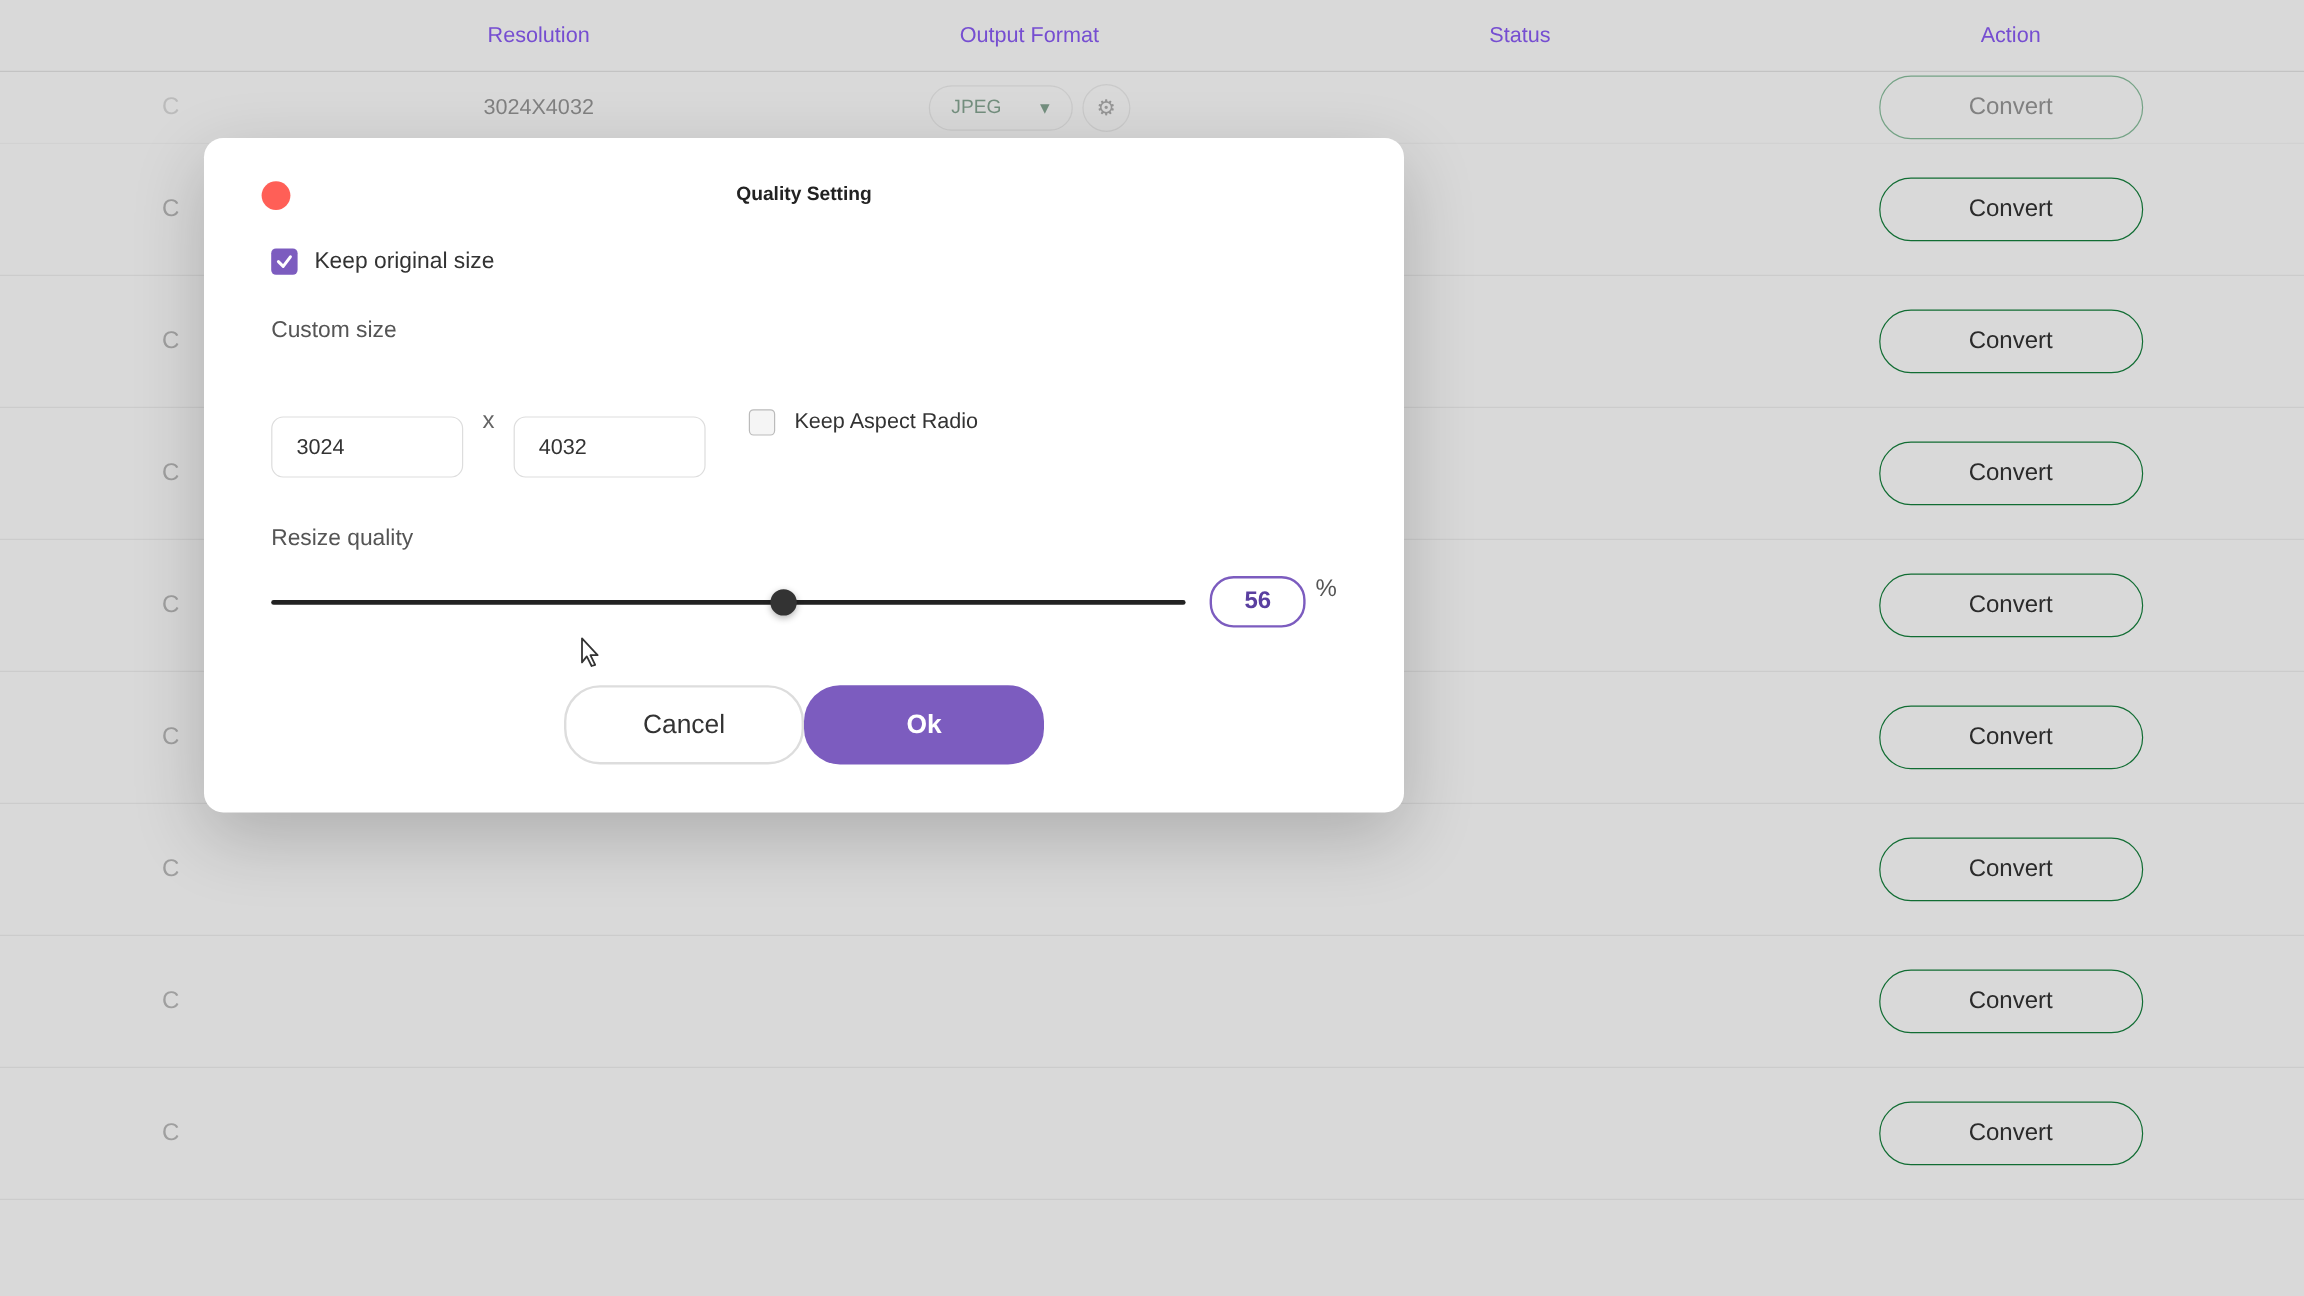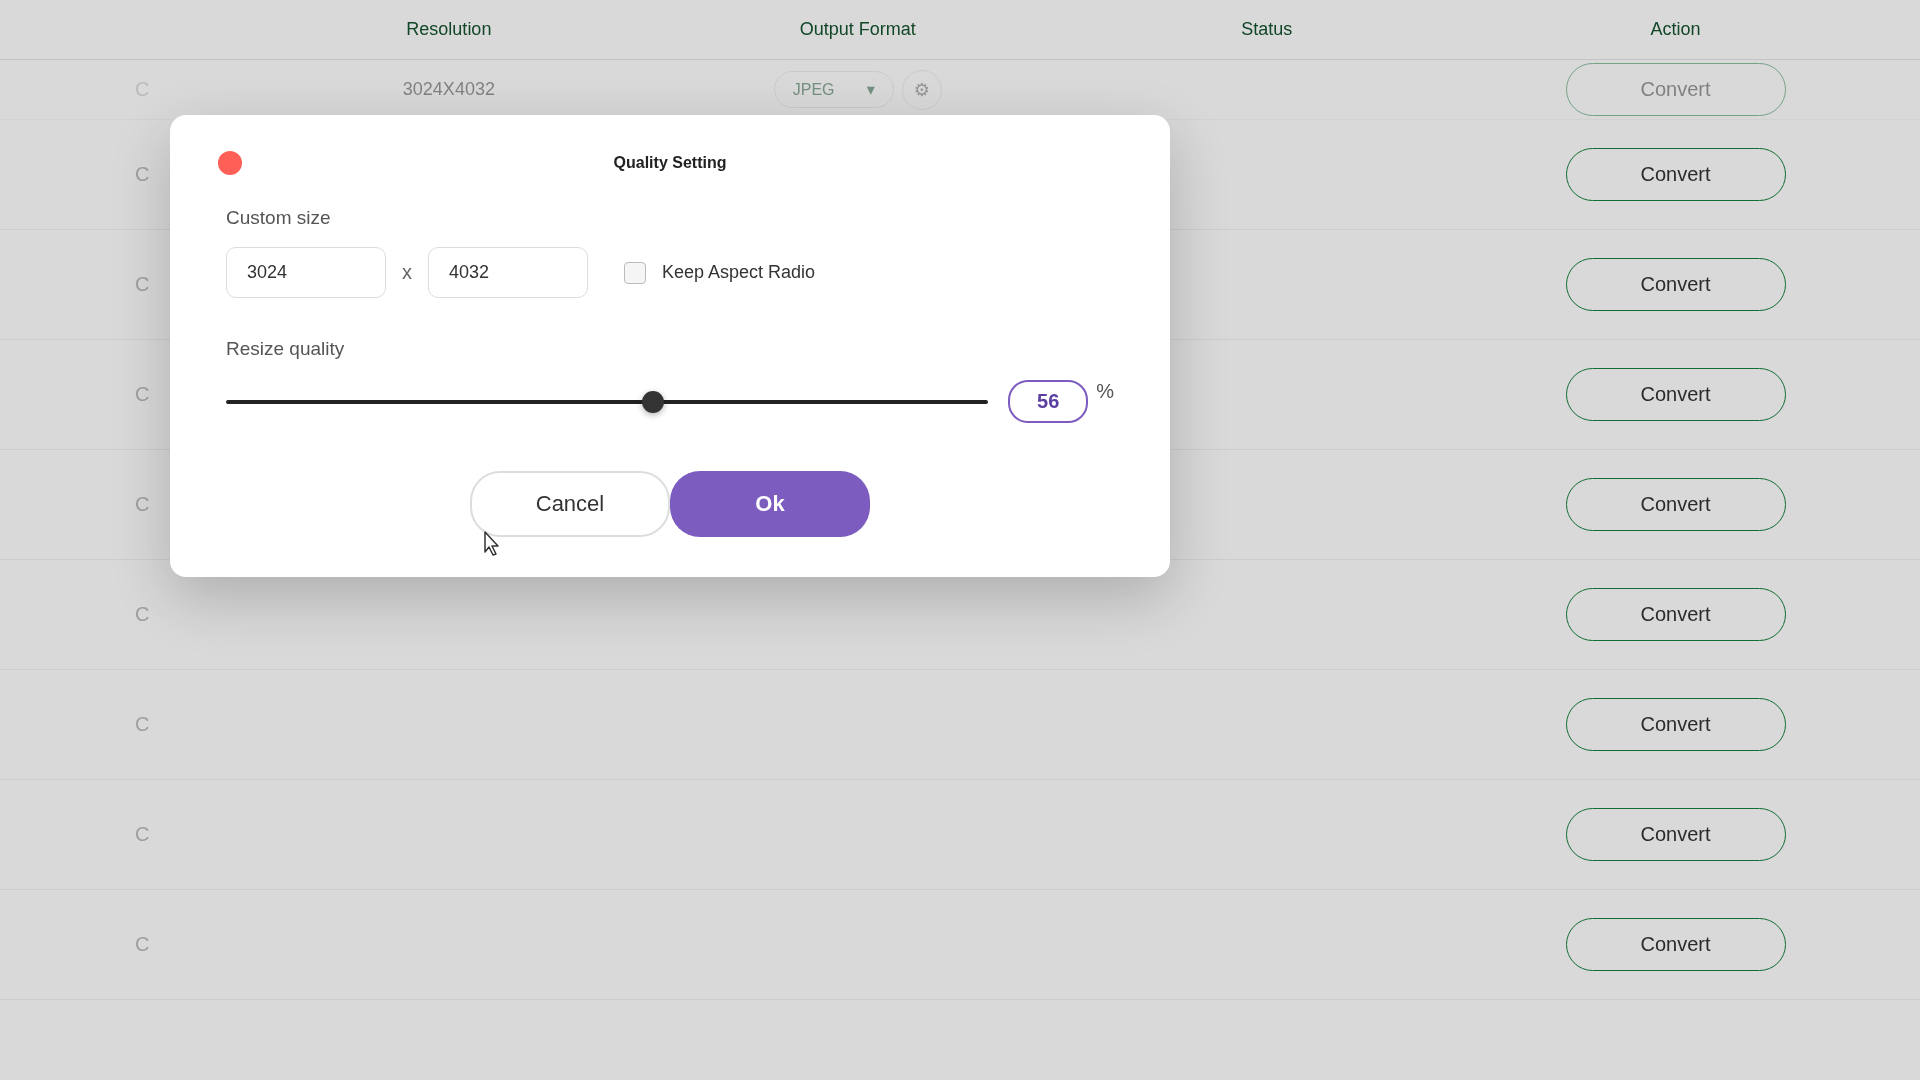--- a/index.html
+++ b/index.html
@@ -20,21 +20,21 @@
       background: #fff;
     }
 
     
     .table-header {
       display: flex;
       align-items: center;
       height: 60px;
       border-bottom: 1px solid #e5e5e5;
       padding: 0 40px;
-      color: #14532d;
+      color: #8b5cf6;
       font-size: 18px;
     }
 
     .table-header-col {
       flex: 1;
       text-align: center;
     }
 
     .table-header-col:last-child {
       text-align: center;
@@ -209,20 +209,21 @@
 
     .size-input {
       border: 1.5px solid #ddd;
       border-radius: 10px;
       padding: 14px 20px;
       font-size: 18px;
       color: #333;
       width: 160px;
       text-align: left;
       outline: none;
+      margin-top: 42px;
     }
 
     .x-separator {
       font-size: 20px;
       color: #666;
     }
 
     .keep-aspect-row {
       display: flex;
       align-items: center;
@@ -459,20 +460,28 @@
 
 <div class="dialog">
 
   <div class="dialog-title-bar">
     <button class="close-btn"></button>
     <span class="dialog-title">Quality Setting</span>
   </div>
 
   <div class="dialog-body">
 
+    <div class="checkbox-row">
+      <div class="checkbox-custom">
+        <svg viewBox="0 0 14 14" fill="none" xmlns="http://www.w3.org/2000/svg">
+          <polyline points="2,7 6,11 12,3" stroke="white" stroke-width="2.5" stroke-linecap="round" stroke-linejoin="round"></polyline>
+        </svg>
+      </div>
+      <span class="checkbox-label">Keep original size</span>
+    </div>
 
     <div class="section-label">Custom size</div>
 
     <div class="size-inputs-row">
       <input class="size-input" type="text" value="3024" style="">
       <span class="x-separator">x</span>
       <input class="size-input" type="text" value="4032" style="">
 
       <div class="keep-aspect-row">
         <div class="checkbox-empty"></div>

